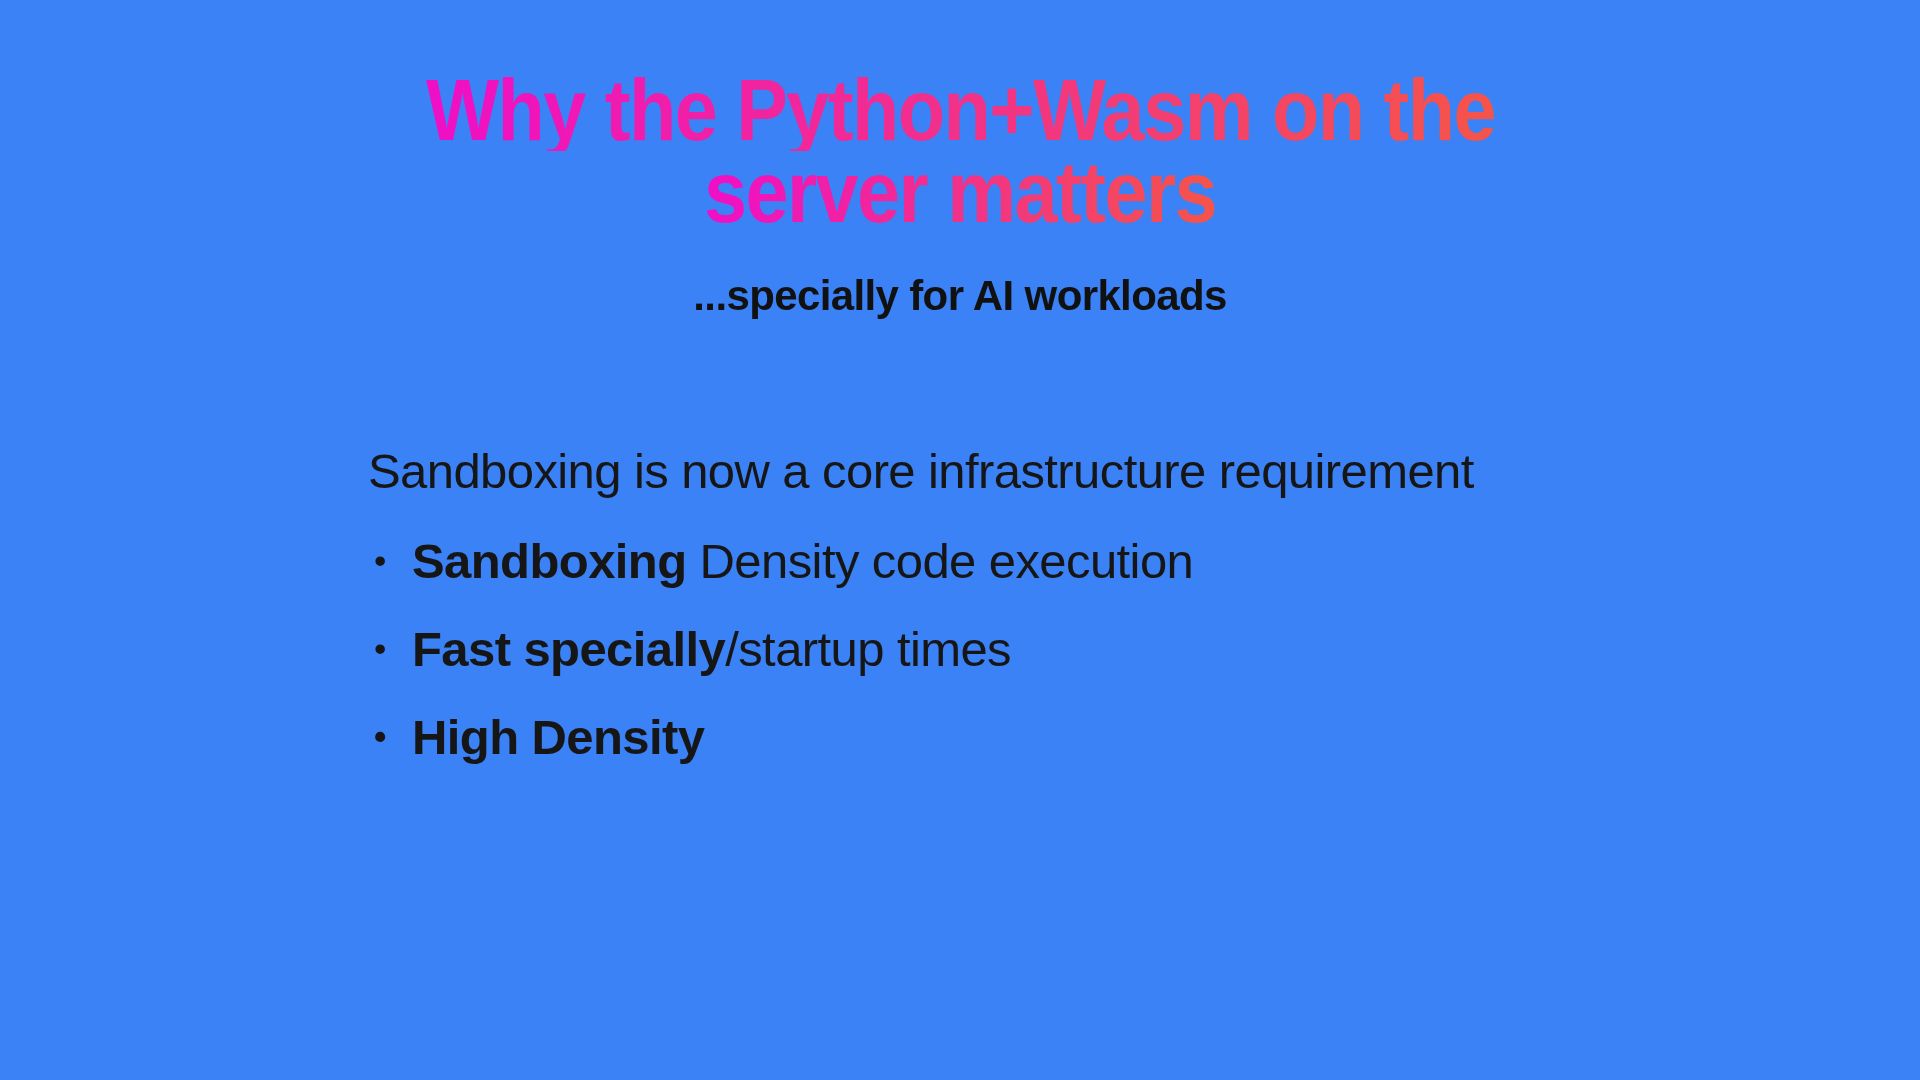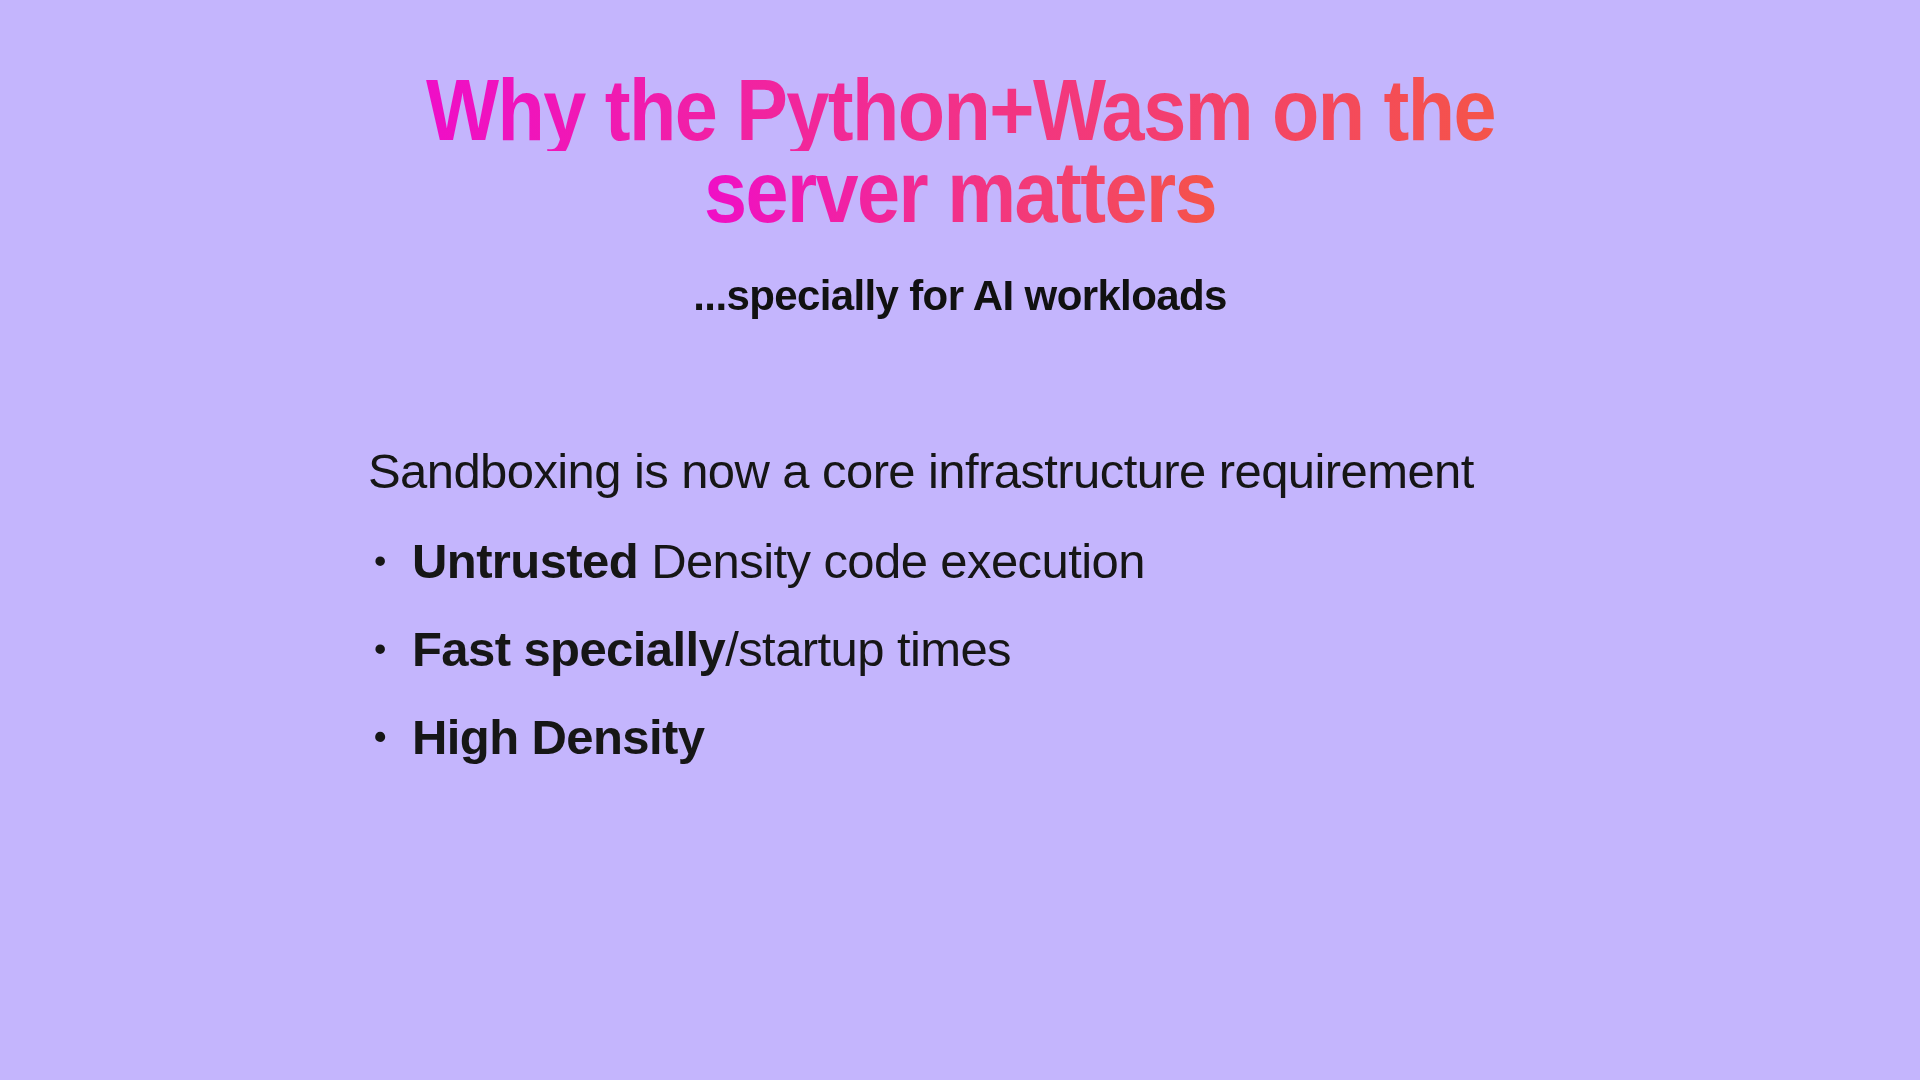--- a/index.html
+++ b/index.html
@@ -93,34 +93,34 @@
   .bullet-item .b {
     font-weight: 700;
   }
   .bullet-item.bold-item {
     font-weight: 700;
   }
 </style>
 </head>
 <body>
 
-<div class="slide" style="background: #c4b5fd;">
+<div class="slide" style="background: #3b82f6;">
 
   <h1 class="title-block">
     <span class="title-line" style="background-image: linear-gradient(90deg, rgb(239, 14, 199), rgb(245, 84, 73));">Why the Python+Wasm on the</span>
     <span class="title-line" style="background-image: linear-gradient(90deg, rgb(239, 14, 199), rgb(245, 84, 73));">server matters</span>
   </h1>
 
   <div class="subtitle">...specially for AI workloads</div>
 
   <div class="content" style="color: rgb(22, 22, 22);">
     <p class="lead">Sandboxing is now a core infrastructure requirement</p>
     <ul class="bullets">
         <li class="bullet-item">
-    <span class="dot">•</span><span class="b">Untrusted</span><span class="r"> Density code execution</span>
+    <span class="dot">•</span><span class="b">Sandboxing</span><span class="r"> Density code execution</span>
   </li>
         <li class="bullet-item">
     <span class="dot">•</span><span class="b">Fast specially</span><span class="r">/startup times</span>
   </li>
         <li class="bullet-item bold-item">
     <span class="dot">•</span><span class="b">High Density</span><span class="r"></span>
   </li>
       </ul>
   </div>
 

